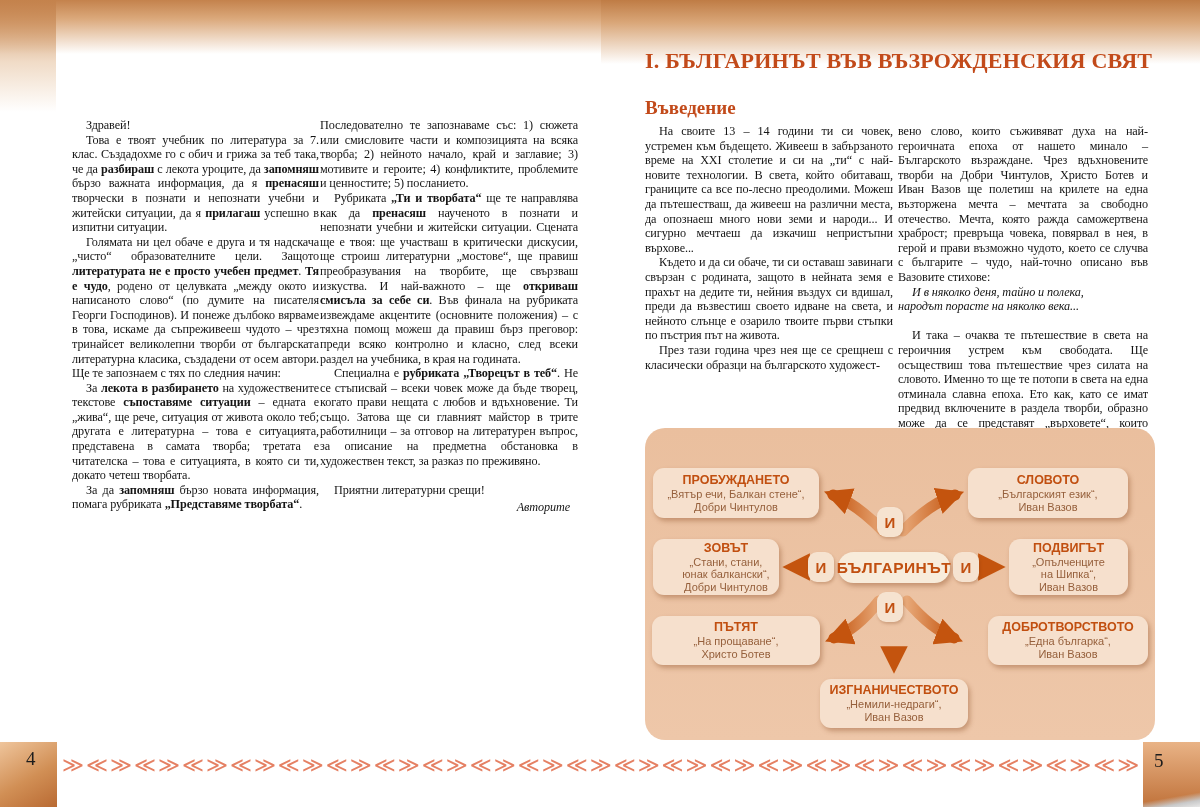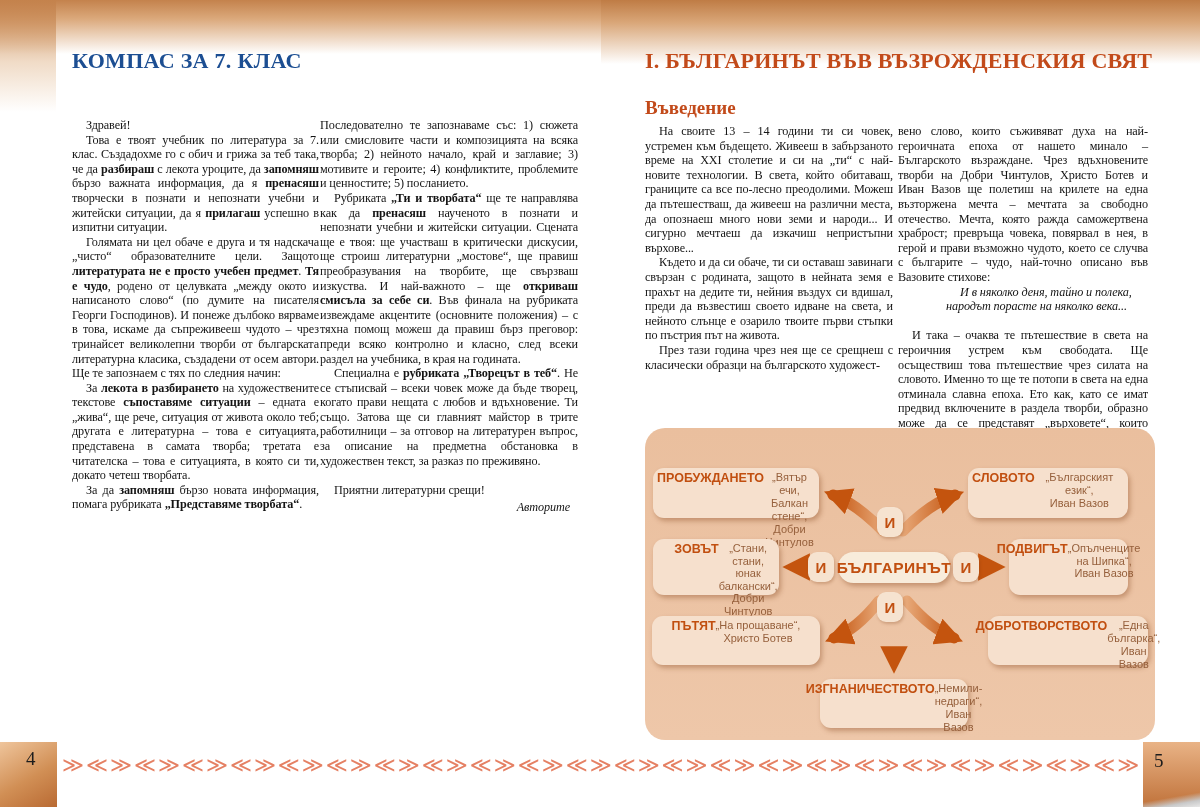--- a/index.html
+++ b/index.html
@@ -16,36 +16,36 @@
   .h-left{position:absolute;left:72px;top:48px;font-weight:bold;font-size:22px;letter-spacing:.3px;color:#1c4e92;}
   .h-right{position:absolute;left:645px;top:48px;font-weight:bold;font-size:22px;letter-spacing:.2px;color:#c24a1a;}
   .h-sub{position:absolute;left:645px;top:97px;font-weight:bold;font-size:19px;color:#c24a1a;}
 
   
   .col{position:absolute;text-align:justify;font-size:12.2px;line-height:14.6px;color:#141414;letter-spacing:-0.1px;}
   .col p{margin:0;text-indent:14px;}
   .col p.noind{text-indent:0;}
   .col p.gap{margin-top:14.6px;}
   .col p.author{text-align:right;font-style:italic;text-indent:0;margin-top:3px;padding-right:8px;}
-  .col p.verse{text-align:left;font-style:italic;white-space:pre-line;text-indent:14px;margin-left:48px;}
+  .col p.verse{text-align:left;font-style:italic;white-space:pre-line;text-indent:14px;}
   .col p.aftergap{margin-top:14.6px;}
   .col .b{font-weight:bold;}
   #col-l1{left:72px;top:118px;width:247px;}
   #col-l2{left:320px;top:118px;width:258px;}
   #col-r1{left:645px;top:124px;width:248px;}
   #col-r2{left:898px;top:124px;width:250px;}
 
   
   #diagram{position:absolute;left:645px;top:428px;width:510px;height:312px;border-radius:20px;
            background:linear-gradient(180deg,#eabf9e 0%,#eec7a9 100%);
            font-family:"Liberation Sans", sans-serif;}
   #diagram .dtitle{position:absolute;left:0;right:0;top:11px;text-align:center;font-weight:bold;
            font-size:15px;letter-spacing:.6px;color:#c14f10;}
   .dnode{position:absolute;background:#f6e0cd;border-radius:11px;box-shadow:2px 3px 5px rgba(120,55,15,.35);
-         display:flex;justify-content:center;text-align:center;padding:3px 4px;box-sizing:border-box;}
+         display:flex;flex-direction:column;justify-content:center;text-align:center;padding:3px 4px;box-sizing:border-box;}
   .dnode .nt{font-weight:bold;font-size:12.5px;color:#c14f10;line-height:15px;}
   .dnode .nl{font-size:11px;color:#96603c;line-height:13px;white-space:pre-line;}
   #n1{left:8px;top:40px;width:166px;height:50px;}
   #n2{left:323px;top:40px;width:160px;height:50px;}
   #n3{left:8px;top:111px;width:126px;height:56px;padding-left:24px;}
   #n3 .nl{line-height:12.5px;}
   #n4{left:364px;top:111px;width:119px;height:56px;}
   #n4 .nl{line-height:12.5px;}
   #n5{left:7px;top:188px;width:168px;height:49px;}
   #n6{left:323px;top:188px;width:160px;height:49px;margin-left:20px;}
@@ -76,21 +76,20 @@
 </style>
 </head>
 <body>
 
 <div id="canvas">
 
   <div class="band band-left"></div>
   <div class="band band-right"></div>
   <div class="band edge-wedge"></div>
 
-  <div class="h-left">КОМПАС ЗА 7. КЛАС</div>
   <div class="h-right">I. БЪЛГАРИНЪТ ВЪВ ВЪЗРОЖДЕНСКИЯ СВЯТ</div>
   <div class="h-sub">Въведение</div>
 
   <div class="col" id="col-l1">
       <p><span>Здравей!</span></p>
       <p><span>Това е твоят учебник по литература за 7. клас. Създадохме го с обич и грижа за теб така, че да </span><span class="b">разбираш</span><span> с лекота уроците, да </span><span class="b">запомняш</span><span> бързо важната информация, да я </span><span class="b">пренасяш</span><span> творчески в познати и непознати учебни и житейски ситуации, да я </span><span class="b">прилагаш</span><span> успешно в изпитни ситуации.</span></p>
       <p><span>Голямата ни цел обаче е друга и тя надскача „чисто“ образователните цели. Защото </span><span class="b">литературата не е просто учебен предмет</span><span>. </span><span class="b">Тя е чудо</span><span>, родено от целувката „между окото и написаното слово“ (по думите на писателя Георги Господинов). И понеже дълбоко вярваме в това, искаме да съпреживееш чудото – чрез тринайсет великолепни творби от българската литературна класика, създадени от осем автори. Ще те запознаем с тях по следния начин:</span></p>
       <p><span>За </span><span class="b">лекота в разбирането</span><span> на художествените текстове </span><span class="b">съпоставяме ситуации</span><span> – едната е „жива“, ще рече, ситуация от живота около теб; другата е литературна – това е ситуацията, представена в самата творба; третата е читателска – това е ситуацията, в която си ти, докато четеш творбата.</span></p>
       <p><span>За да </span><span class="b">запомняш</span><span> бързо новата информация, помага рубриката </span><span class="b">„Представяме творбата“</span><span>.</span></p>
     </div>

